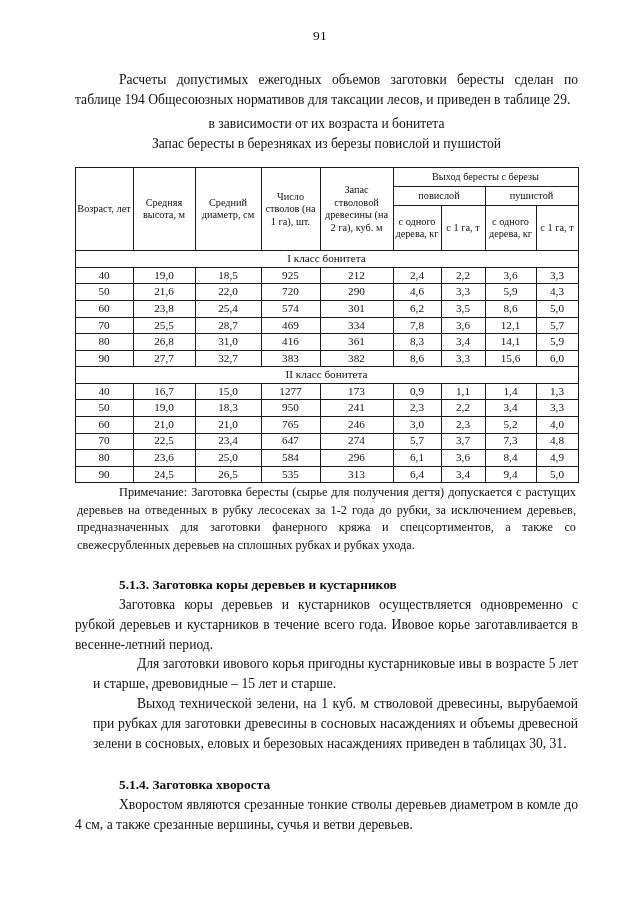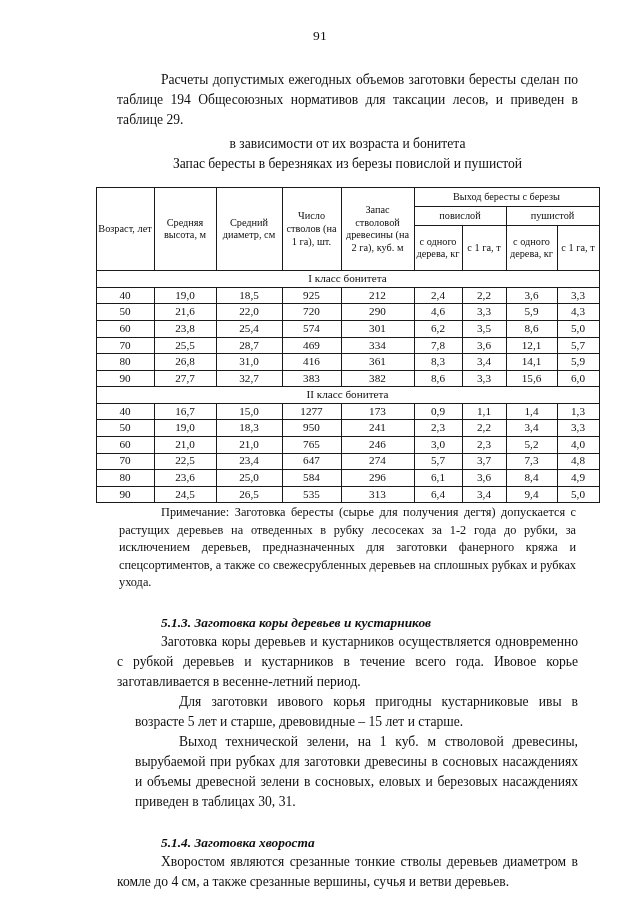--- a/index.html
+++ b/index.html
@@ -22,21 +22,21 @@
     box-sizing: border-box;
     padding: 0;
   }
   .page-number {
     text-align: center;
     font-size: 13.5px;
     margin-top: 28px;
     letter-spacing: 0.3px;
   }
   .content {
-    padding: 0 62px 0 117px;
+    padding: 0 62px 0 75px;
   }
   p.para {
     margin: 0;
     font-size: 13.6px;
     line-height: 1.47;
     text-align: justify;
     text-indent: 44px;
     hyphens: none;
   }
   p.intro {
@@ -102,21 +102,20 @@
     text-indent: 42px;
     margin-top: 16px;
     padding: 0 2px 0 2px;
   }
   h3.section {
     font-size: 13.4px;
     font-weight: bold;
     margin: 22px 0 0 0;
     text-indent: 44px;
     line-height: 1.3;
-    font-style: italic;
   }
   p.after-head {
     margin-top: 1px;
   }
   p.spaced {
     margin-top: 0px;
     margin-left: 18px;
   }
 </style>
 </head>

